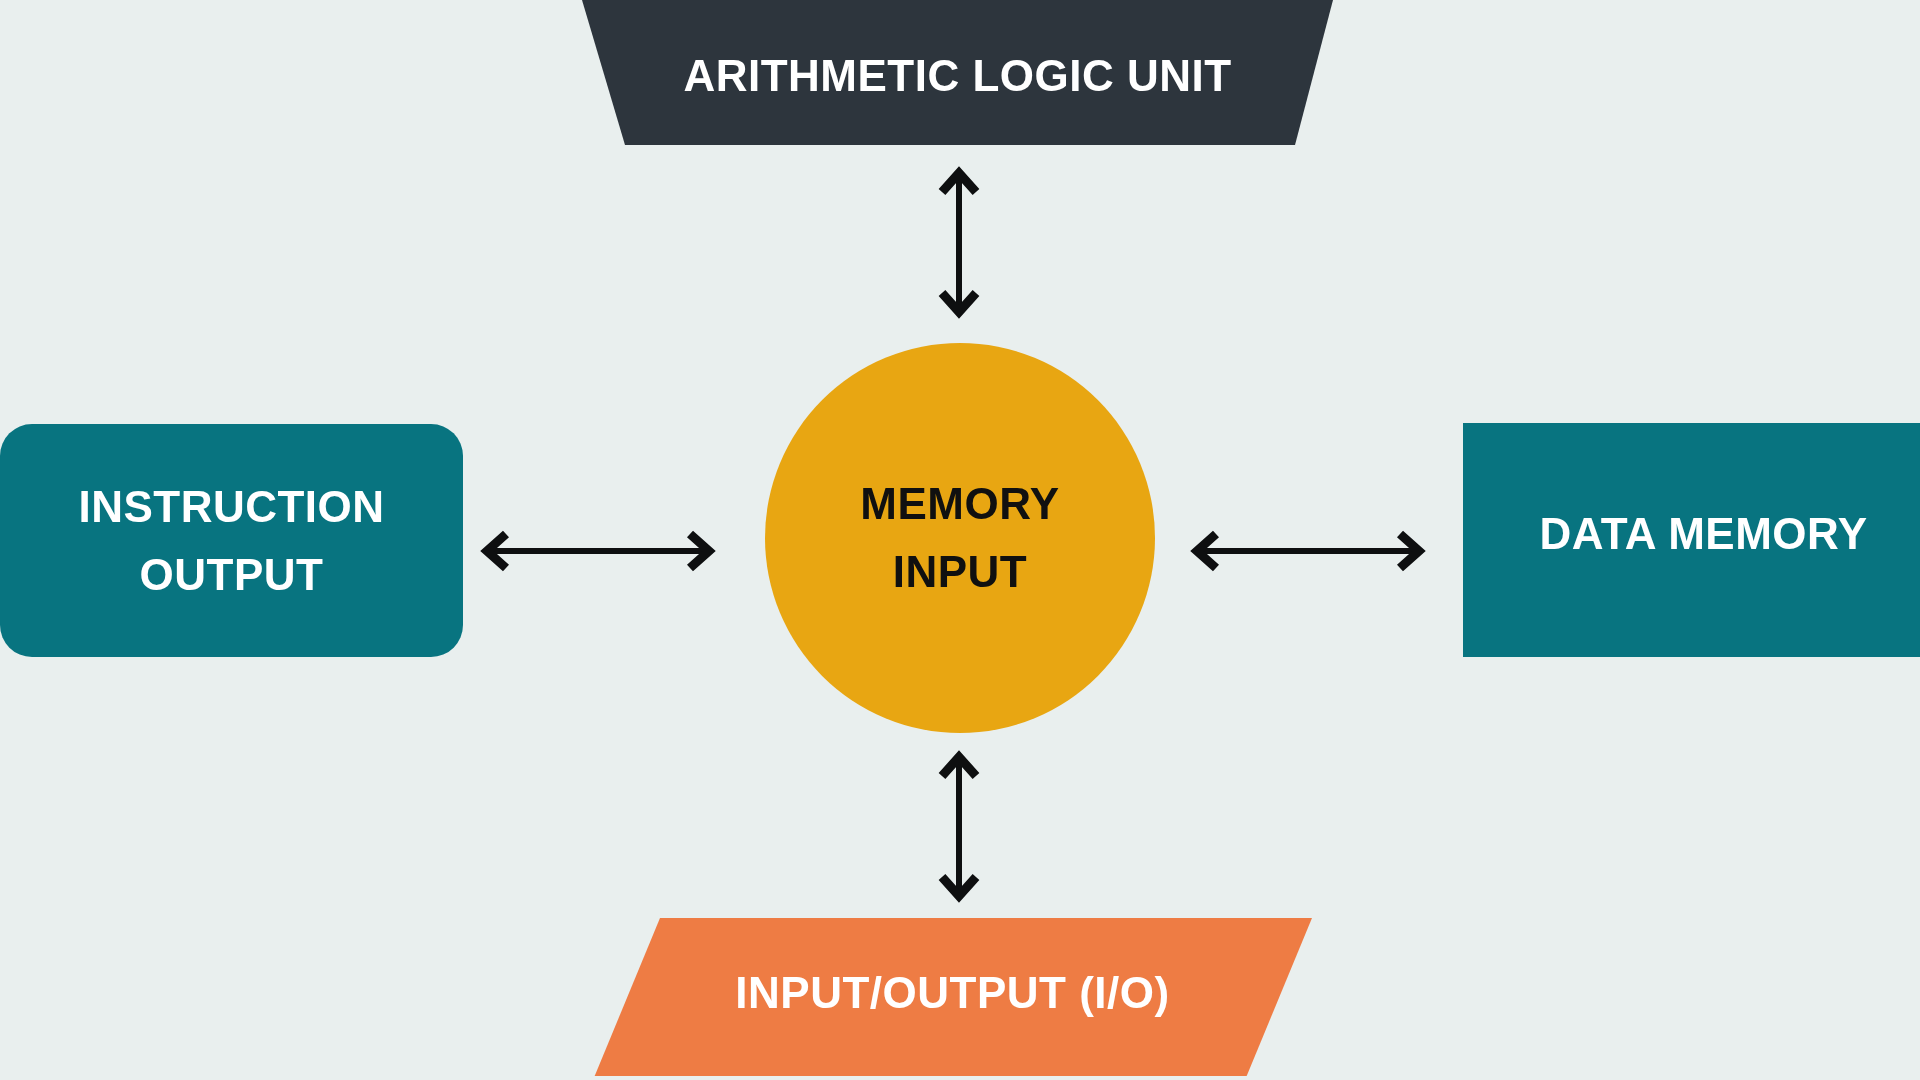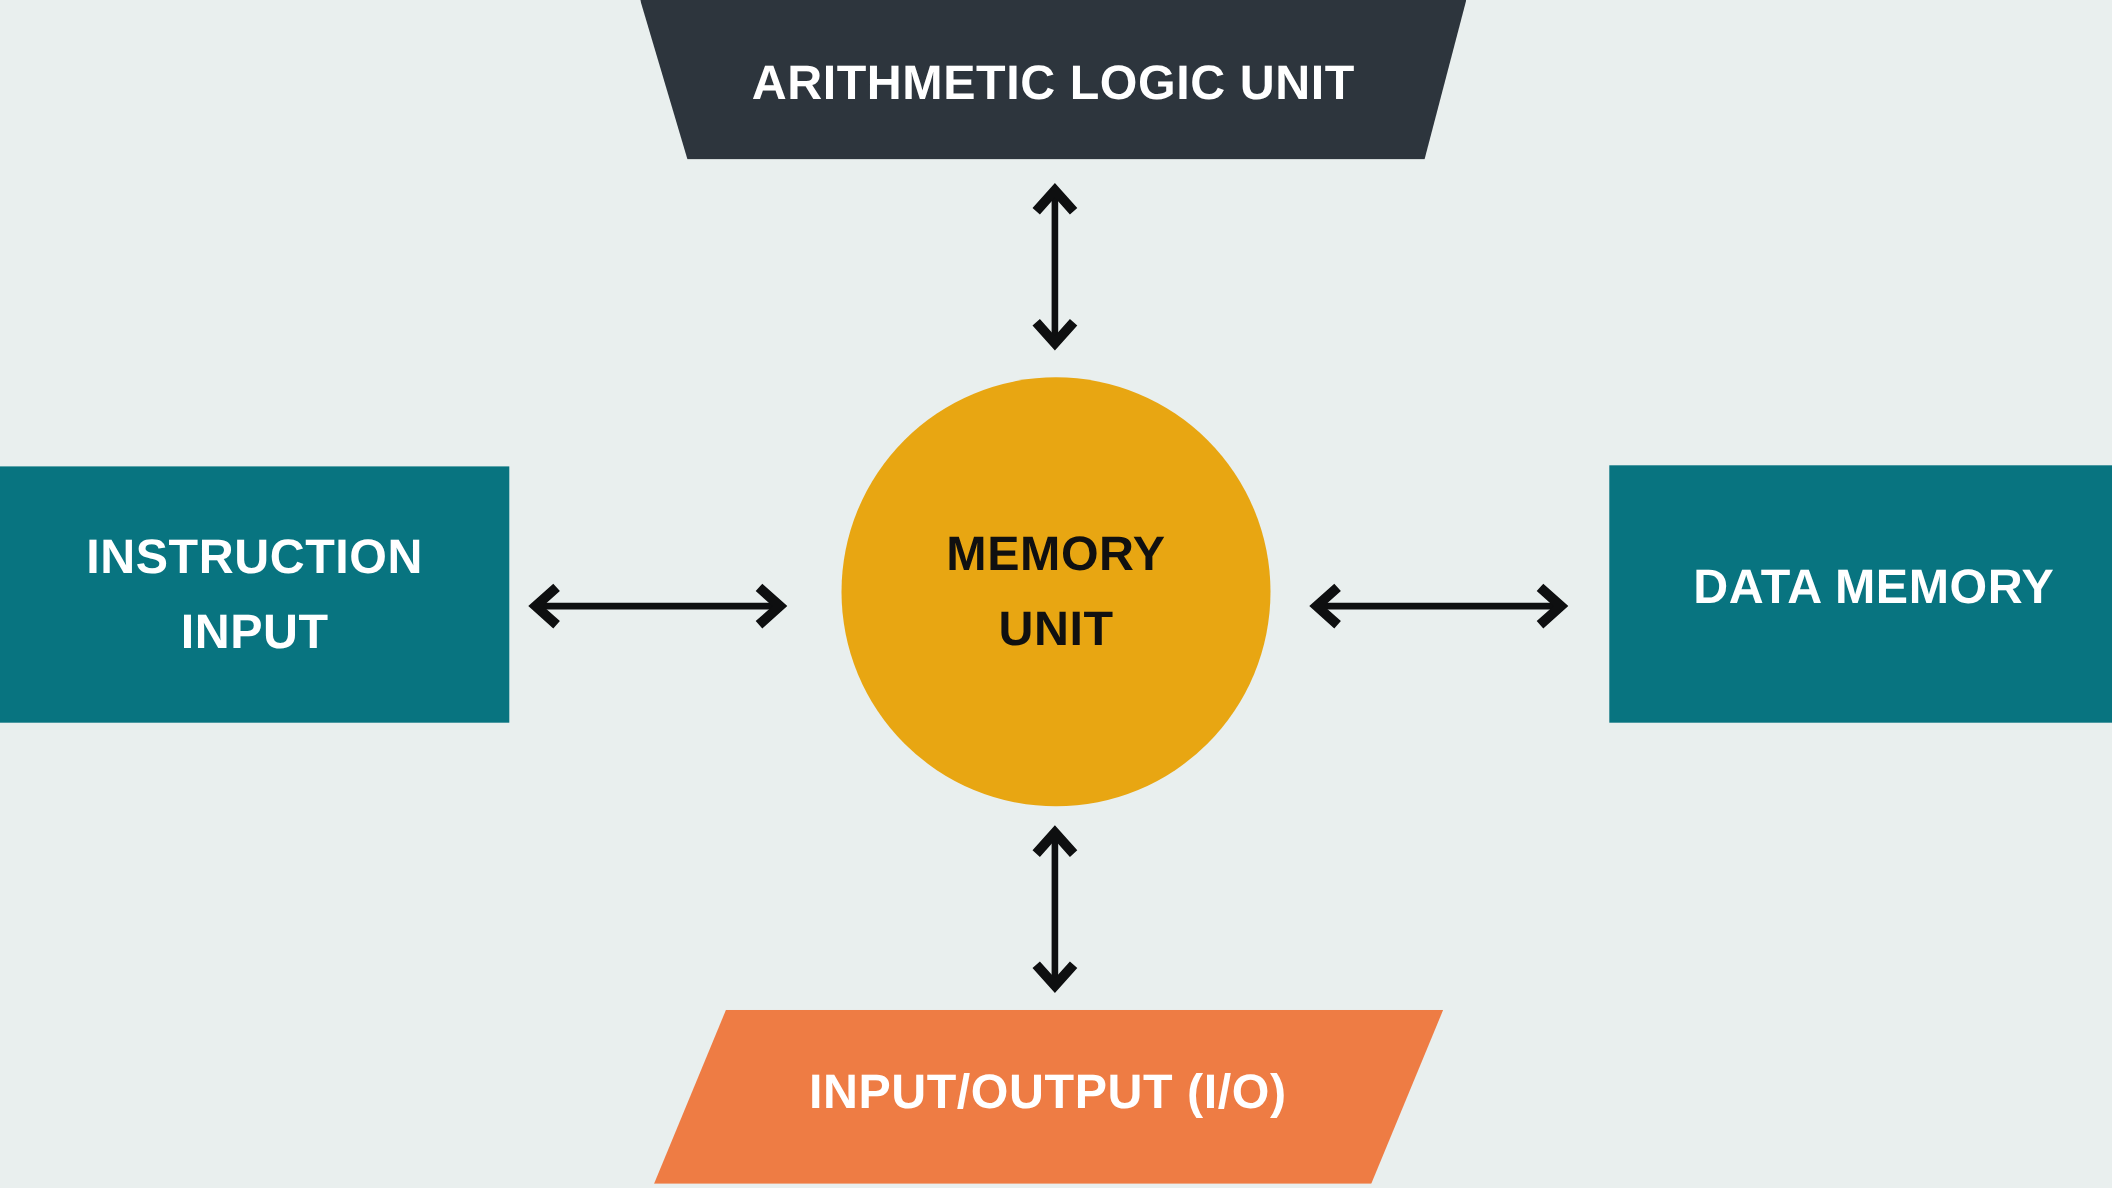--- a/index.html
+++ b/index.html
@@ -32,20 +32,21 @@
     left: 582px; top: 0; width: 751px; height: 145px;
     background: var(--dark, #2d353d);
     color: var(--text_light, #ffffff);
     clip-path: polygon(0 0, 751px 0, 713px 145px, 43px 145px);
     padding-top: 7px; box-sizing: border-box;
   }
   .instruction-memory {
     left: 0; top: 424px; width: 463px; height: 233px;
     background: var(--teal, #087480);
     color: var(--text_light, #ffffff);
+    border-radius: 32px;
   }
   .data-memory {
     left: 1463px; top: 423px; width: 457px; height: 234px;
     background: var(--teal, #087480);
     color: var(--text_light, #ffffff);
     padding-bottom: 12px; box-sizing: border-box; padding-left: 24px;
   }
   .control-unit {
     left: 765px; top: 343px; width: 390px; height: 390px;
     border-radius: 50%;
@@ -82,26 +83,26 @@
 <body>
 
 <div class="canvas">
 
   <div class="node alu">
     <span class="label-line">ARITHMETIC LOGIC UNIT</span>
   </div>
 
   <div class="node instruction-memory">
     <span class="label-line">INSTRUCTION</span>
-    <span class="label-line">INPUT</span>
+    <span class="label-line">OUTPUT</span>
   </div>
 
   <div class="node control-unit">
     <span class="label-line">MEMORY</span>
-    <span class="label-line">UNIT</span>
+    <span class="label-line">INPUT</span>
   </div>
 
   <div class="node data-memory">
     <span class="label-line">DATA MEMORY</span>
   </div>
 
   <div class="node io">
     <span class="label-line">INPUT/OUTPUT (I/O)</span>
   </div>
 

